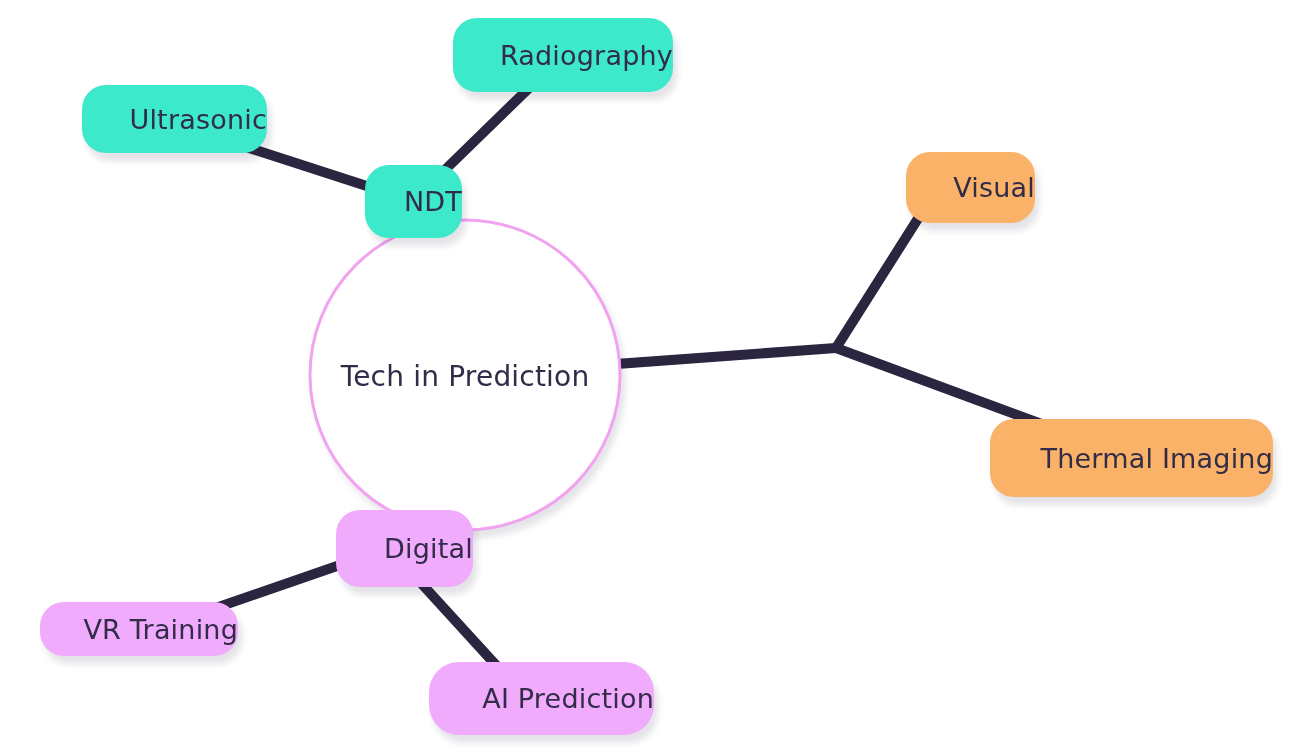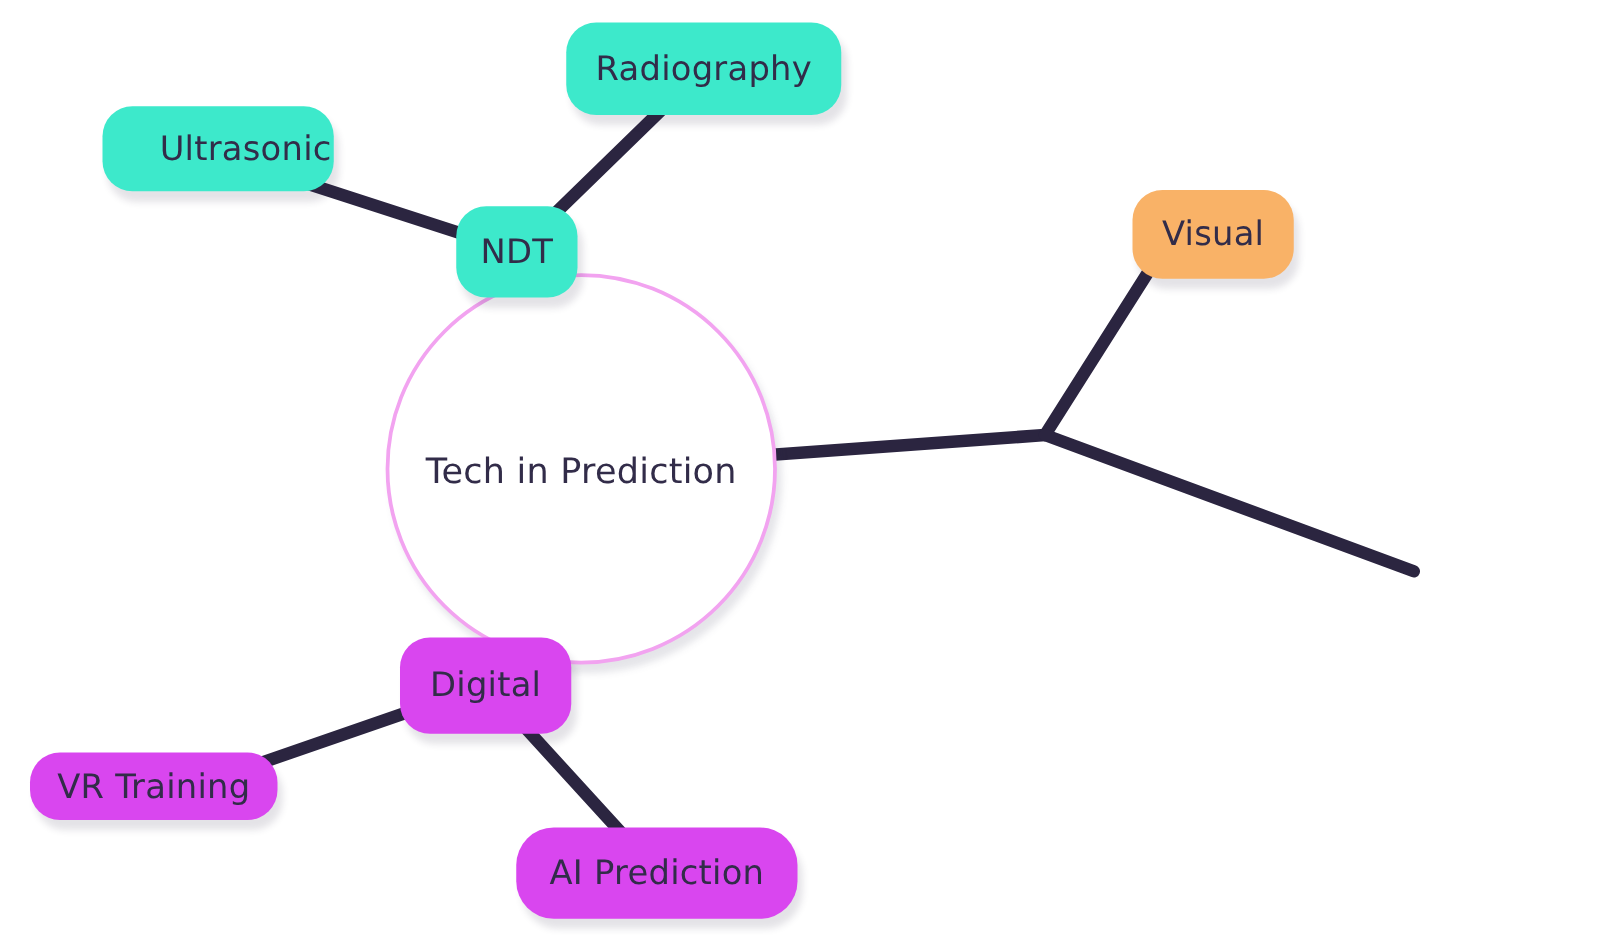--- a/index.html
+++ b/index.html
@@ -14,33 +14,33 @@
     fill: #ffffff;
     stroke: #F2A3F0;
     stroke-width: 3;
     filter: drop-shadow(4px 7px 3px rgba(45,40,70,0.12));
   }
 
   .node {
     position: absolute;
     display: flex;
     align-items: center;
-    justify-content: center;
+    justify-content: flex-end;
     border-radius: 24px;
     color: #322C49;
     font-size: 27px;
     letter-spacing: 0.2px;
     box-shadow: 4px 8px 6px rgba(45,40,70,0.13);
     cursor: pointer;
     white-space: nowrap;
     user-select: none;
   }
   .teal   { background: #3DE9CB; }
   .orange { background: #F9B267; }
-  .purple { background: #d946ef; }
+  .purple { background: #f0abfc; margin-left: 16px; }
 
   .node-ultrasonic  { left: 82px;  top: 85px;  width: 185px; height: 68px; padding-left: 44px; }
   .node-radiography { left: 453px; top: 18px;  width: 220px; height: 74px; }
   .node-ndt         { left: 365px; top: 165px; width: 97px;  height: 73px; }
   .node-visual      { left: 873px; top: 152px; width: 129px; height: 71px; margin-left: 33px; }
   .node-drones      { left: 723px; top: 310px; width: 225px; height: 75px; }
   .node-thermal     { left: 990px; top: 419px; width: 283px; height: 78px; }
   .node-digital     { left: 320px; top: 510px; width: 137px; height: 77px; }
   .node-vr          { left: 24px;  top: 602px; width: 198px; height: 54px; }
   .node-ai          { left: 413px; top: 662px; width: 225px; height: 73px; border-radius: 30px; }
@@ -90,20 +90,23 @@
   <div class="node teal node-ultrasonic">
     <span>Ultrasonic</span>
   </div>
   <div class="node teal node-radiography">
     <span>Radiography</span>
   </div>
 
   <div class="node orange node-visual">
     <span>Visual</span>
   </div>
+  <div class="node orange node-thermal">
+    <span>Thermal Imaging</span>
+  </div>
 
   <div class="node purple node-digital">
     <span>Digital</span>
   </div>
   <div class="node purple node-vr">
     <span>VR Training</span>
   </div>
   <div class="node purple node-ai">
     <span>AI Prediction</span>
   </div>

